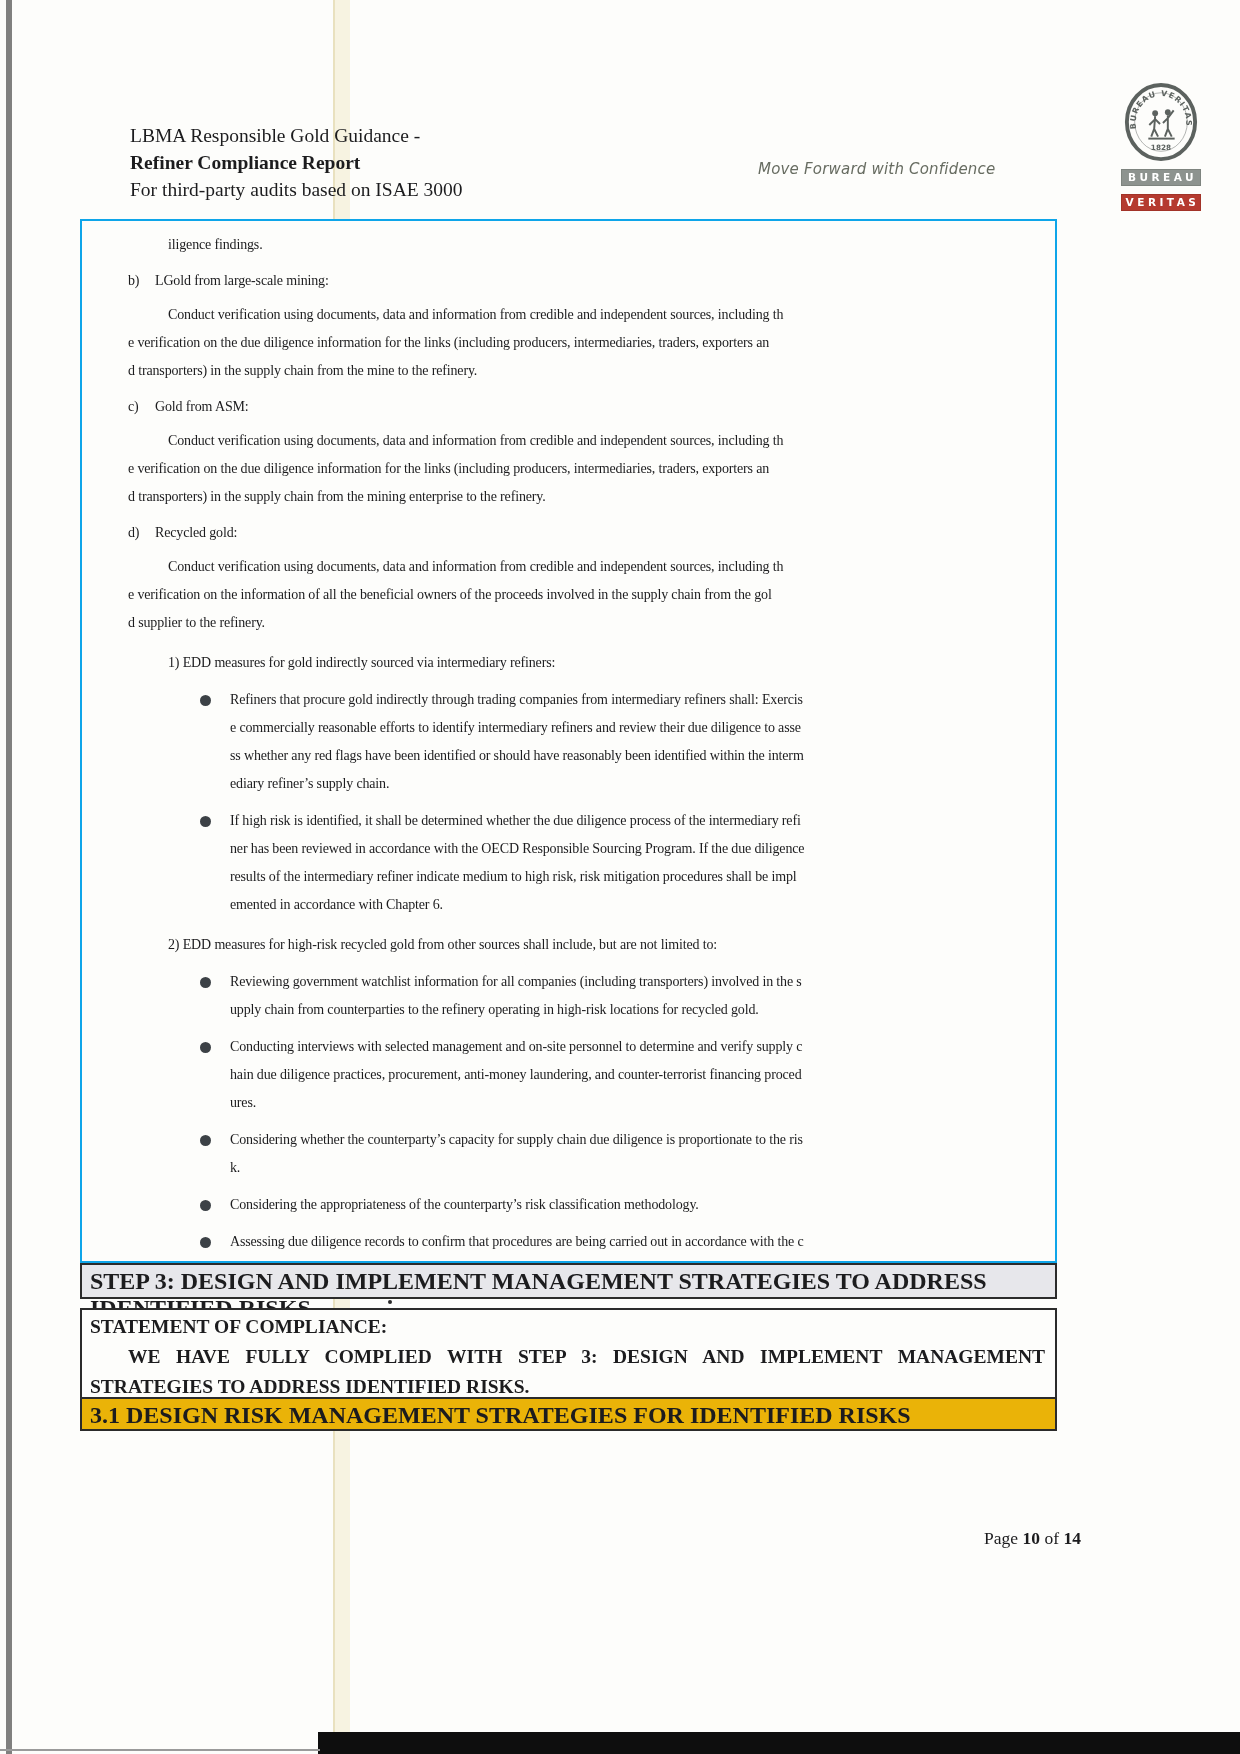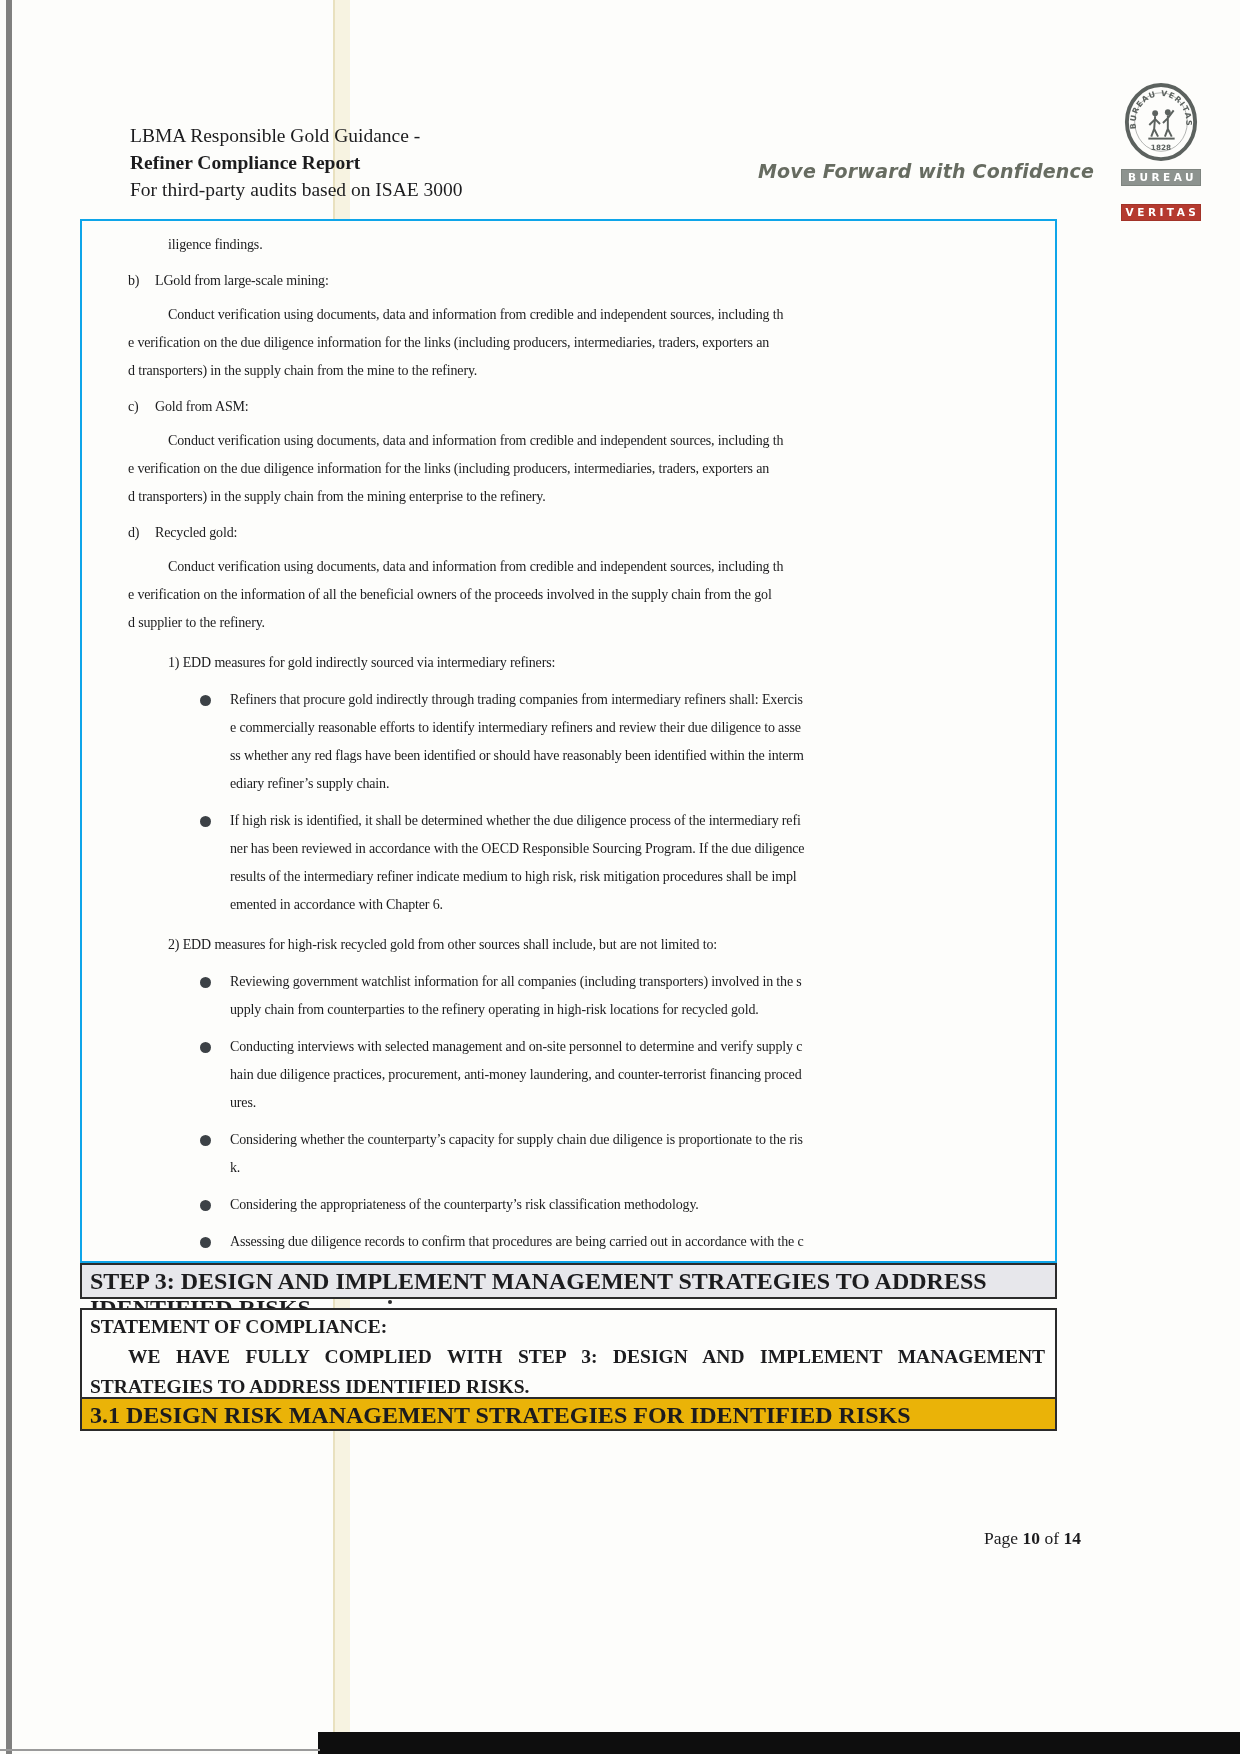--- a/index.html
+++ b/index.html
@@ -16,30 +16,30 @@
   .scan-fold-line{position:absolute;left:333px;top:0;width:17px;height:100%;
     background:rgba(235,224,172,.32);box-shadow:inset 2px 0 0 rgba(214,203,150,.45);}
   .scan-bottom-band{position:absolute;left:318px;top:1732px;width:922px;height:22px;background:#0e0e0e;}
   .scan-bottom-line{position:absolute;left:0;top:1749px;width:320px;height:2px;background:#9a9a9a;}
   .scan-speck{position:absolute;left:388px;top:1300px;width:4px;height:4px;border-radius:50%;background:#2a2a2a;}
   
   .doc-header{position:absolute;left:130px;top:122px;font-size:19.5px;line-height:27px;}
   .doc-header .bold{font-weight:bold;}
   .tagline{
     position:absolute;left:758px;top:160px;width:230px;
-    font-family:"DejaVu Sans", sans-serif;font-style:italic;font-weight:bold;
-    font-size:19px;color:#676c61;letter-spacing:.2px;white-space:nowrap;
+    font-family:"DejaVu Sans", sans-serif;font-style:italic;font-weight:normal;
+    font-size:15px;color:#676c61;letter-spacing:.2px;white-space:nowrap;
   }
   .logo{position:absolute;left:1120px;top:80px;width:82px;text-align:center;}
   .logo svg{display:block;margin:0 auto;}
   .brand-box{display:block;width:80px;margin:0 auto;color:#fff;
     font-family:"DejaVu Sans", sans-serif;font-weight:bold;font-size:10.5px;
     letter-spacing:3.5px;text-align:center;line-height:15px;padding-left:3px;box-sizing:border-box;}
   .brand-grey{background:#8d938f;margin-top:3px;border:1px solid #7e847f;}
-  .brand-red{background:#b53a2f;margin-top:18px;border:1px solid #a23328;}
+  .brand-red{background:#b53a2f;margin-top:8px;border:1px solid #a23328;}
   
   .content-box{
     position:absolute;left:80px;top:219px;width:977px;height:1044px;
     border:2px solid #0ea5e9;box-sizing:border-box;background:#fdfdfb;
     padding:8px 14px 0 46px;overflow:hidden;
     font-size:14px;line-height:28px;letter-spacing:-.15px;
   }
   .blk{white-space:pre-line;}
   .frag{margin:2px 0 6px 40px;}
   .alpha{margin:8px 0 6px 0;white-space:normal;}

